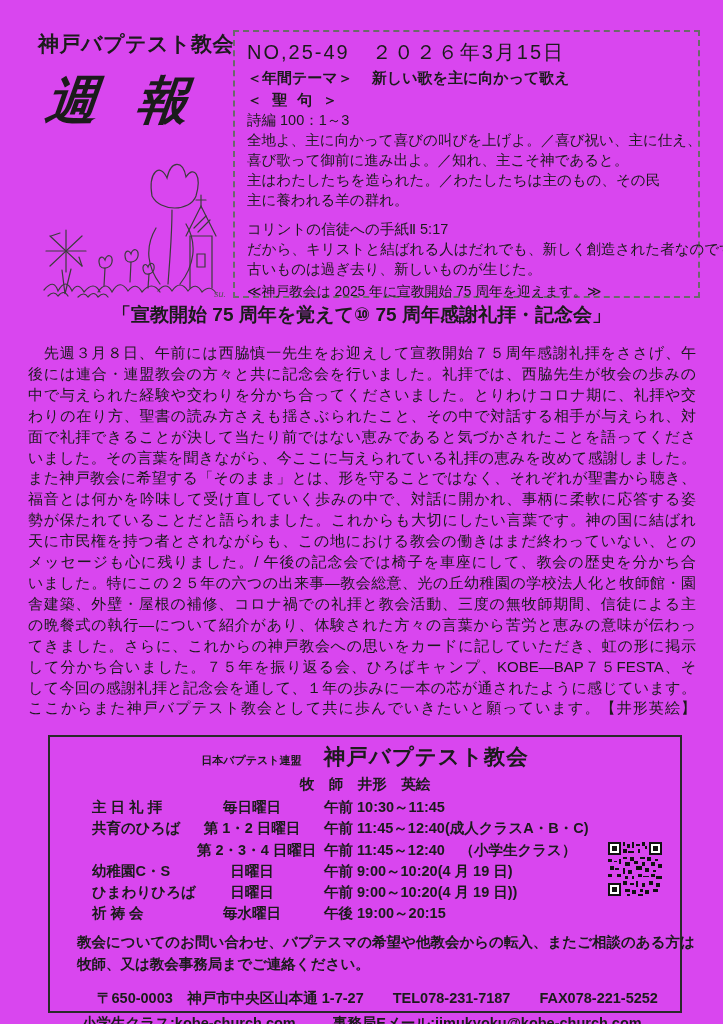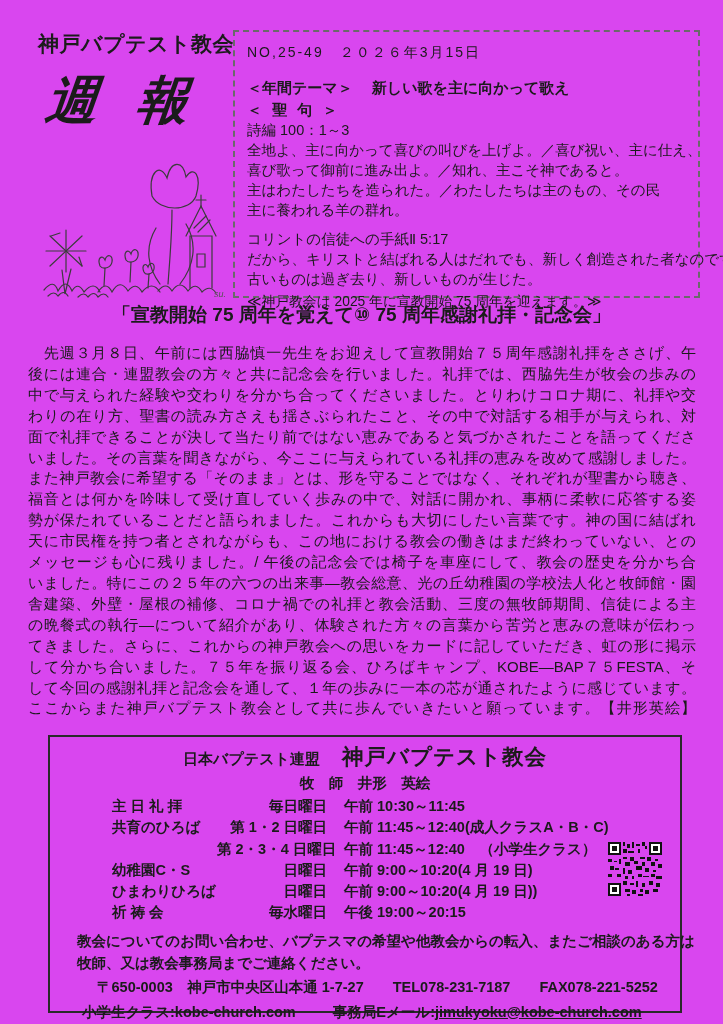--- a/index.html
+++ b/index.html
@@ -17,50 +17,50 @@
     font-size:52px; font-weight:bold; font-style:italic;
     letter-spacing:12px; white-space:nowrap; transform:skewX(-6deg);
   }
   .illustration { position:absolute; left:0; top:120px; }
   
   .scripture-box {
     position:absolute; left:233px; top:30px; width:467px; height:268px;
     border:2px dashed #6a6a6a; box-sizing:border-box;
     padding:8px 12px 4px 12px; font-size:14.5px; line-height:20px;
   }
-  .issue-line { font-size:14px; letter-spacing:2px; line-height:24px; margin-bottom:13px; white-space:nowrap; }
+  .issue-line { font-size:20px; letter-spacing:2px; line-height:24px; margin-bottom:3px; white-space:nowrap; }
   .theme-line { font-weight:bold; font-size:15px; line-height:22px; white-space:nowrap; }
   .seiku-label { font-weight:bold; font-size:15px; letter-spacing:3px; line-height:21px; }
   .box-line { white-space:nowrap; }
   .box-gap { height:9px; }
   .anniv-line { text-align:left; font-size:13.8px; margin-top:3px; white-space:nowrap; }
   
   .article-title {
     position:absolute; left:0; top:302px; width:100%; margin:0;
     text-align:center; font-size:19px; font-weight:bold; white-space:nowrap;
   }
   .article-body { position:absolute; left:28px; top:343px; width:668px; font-size:15px; }
   .article-line { line-height:20.9px; text-align:justify; text-align-last:justify; white-space:nowrap; }
   
   .info-box {
     position:absolute; left:48px; top:735px; width:634px; height:278px;
     border:2px solid #2a2a2a; box-sizing:border-box; padding-top:7px;
     font-size:14.5px; font-weight:bold;
   }
   .org-line { text-align:center; line-height:27px; white-space:nowrap; }
-  .denomination { font-size:15px; font-weight:bold;margin-top:20px; }
+  .denomination { font-size:11px; font-weight:bold;margin-top:20px; }
   .church-big { font-size:21.5px; font-weight:bold; margin-left:18px; letter-spacing:1px; }
   .pastor-line { text-align:center; line-height:20px; margin-bottom:3px; white-space:nowrap; }
-  .sched-row { display:flex; line-height:21.3px; padding-left:42px; white-space:nowrap;margin-left:20px; }
+  .sched-row { display:flex; line-height:21.3px; padding-left:42px; white-space:nowrap; }
   .s-name { width:105px; }
-  .s-day { width:110px; text-align:right; }
+  .s-day { width:110px; text-align:center; }
   .s-time { margin-left:17px; }
   .contact-line1 { margin-top:6px; padding-left:27px; line-height:22px; white-space:nowrap; }
   .contact-line2 { padding-left:27px; line-height:22px; white-space:nowrap; }
-  .address-line { padding-left:47px; line-height:25px; margin-top:1px; white-space:nowrap; }
+  .address-line { padding-left:47px; line-height:25px; margin-top:11px; white-space:nowrap; }
   .home-line { padding-left:32px; line-height:24px; white-space:nowrap; }
   .email-address { text-decoration:underline; }
   .qr { position:absolute; right:18px; top:105px; }
 </style>
 </head>
 <body>
 
 <div class="page">
 
   <header class="masthead">

